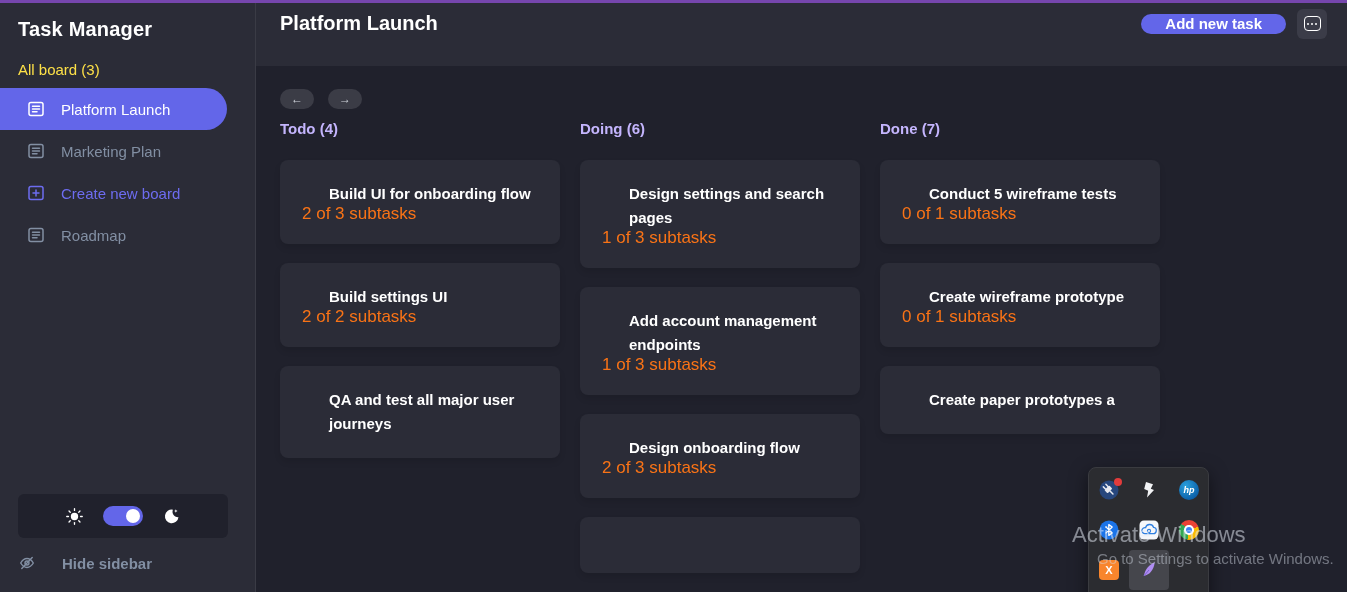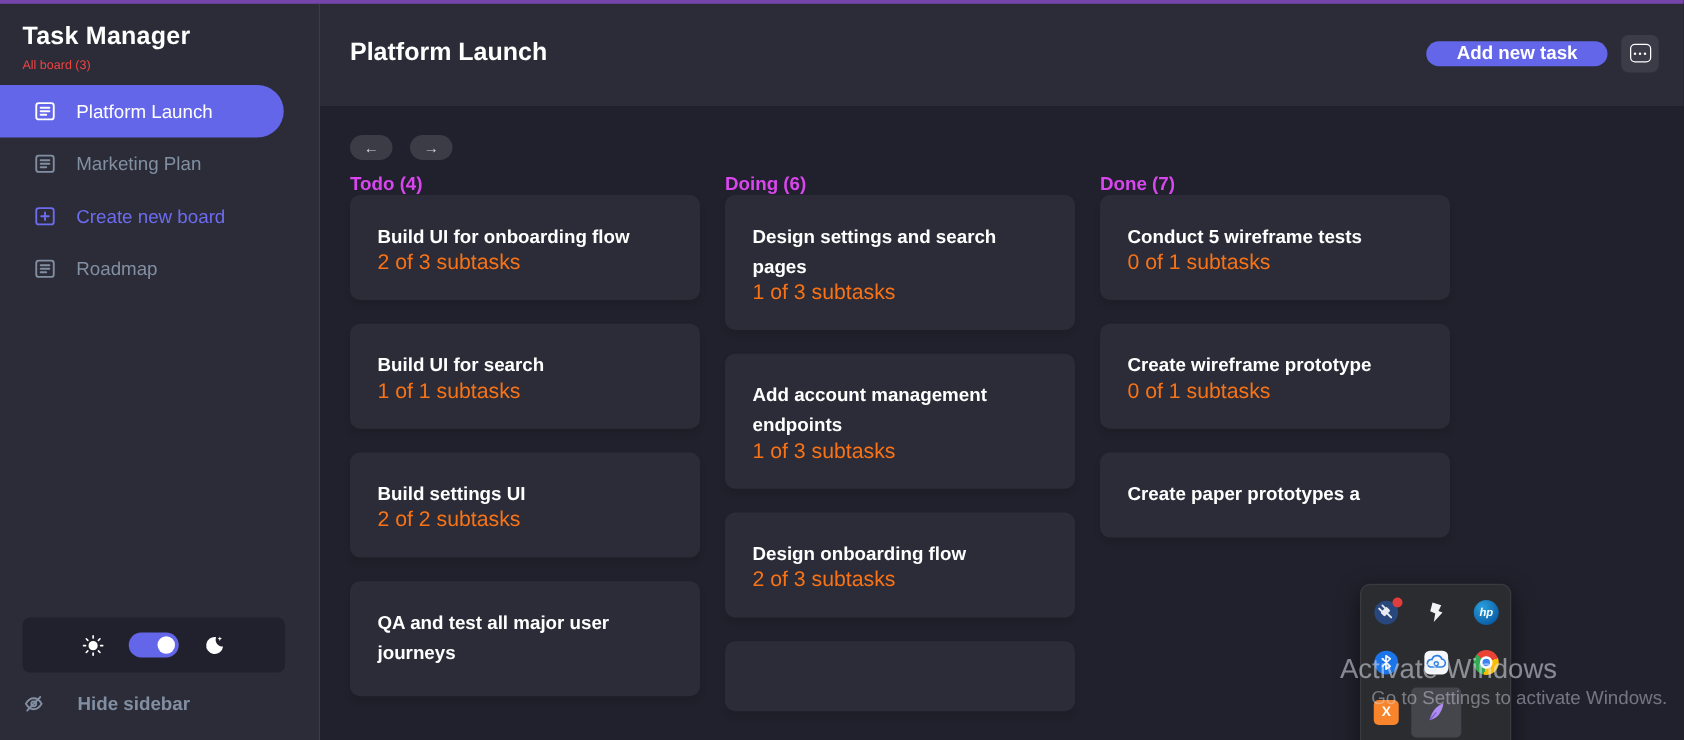--- a/index.html
+++ b/index.html
@@ -7,30 +7,30 @@
   body {
     font-family:"Liberation Sans", sans-serif;
     background:#20212c;
     color:#fff;
     position:relative;
   }
   
   .top-strip { position:absolute; top:0; left:0; width:100%; height:3px; background:#7646ad; z-index:20; }
 
   
-  .app { display:flex; width:100%; height:100%; }
+  .app { display:flex; width:100%; height:100%;align-items:flex-end; }
 
   
   .sidebar {
     width:256px; min-width:256px; height:100%;
     background:#2b2c37; border-right:1px solid #3a3b45;
     position:relative; padding-top:18px;
   }
   .sb-title { font-size:20px; font-weight:700; color:#fff; margin-left:18px; letter-spacing:.2px; }
-  .sb-count { font-size:10px; color:#ef4444; margin:6px 0 10px 18px; }
+  .sb-count { font-size:15px; color:#fde047; margin:20px 0 10px 18px; }
   .sb-item {
     height:42px; display:flex; align-items:center; gap:16px;
     padding-left:27px; width:227px; color:#828fa3; font-size:15px;
     border-radius:0 21px 21px 0; cursor:pointer;
   }
   .sb-item.active { background:#6366e9; color:#fff; }
   .sb-item.create { color:#6d6cf0; }
   .sb-item .bicon { width:18px; height:18px; flex:0 0 18px; display:inline-flex; }
   .theme-box {
     position:absolute; left:18px; bottom:54px; width:210px; height:44px;
@@ -81,27 +81,27 @@
   
   .board { flex:1; background:#20212c; padding:23px 0 0 24px; overflow:hidden; }
   .nav-arrows { display:flex; gap:14px; margin-bottom:11px; }
   .arrow-btn {
     width:34px; height:20px; border:none; border-radius:10px; background:#3b3c46;
     color:#cfd3da; font-size:12px; line-height:1; cursor:pointer;
     display:flex; align-items:center; justify-content:center; font-family:inherit;
   }
   .columns { display:flex; gap:20px; }
   .column { width:280px; min-width:280px; }
-  .col-title { font-size:15px; font-weight:700; color:#d946ef; }
+  .col-title { font-size:15px; font-weight:700; color:#c4b5fd; margin-bottom:23px; }
   .card {
     background:#2b2c37; border-radius:8px; padding:22px;
     margin-bottom:19px; cursor:pointer; min-height:56px;
     box-shadow:0 4px 6px rgba(0,0,0,.10);
   }
-  .card .c-title { font-size:15px; font-weight:700; color:#fff; line-height:24px; }
+  .card .c-title { font-size:15px; font-weight:700; color:#fff; line-height:24px;margin-left:27px; }
   .card .c-sub { font-size:17px; color:#f97316; line-height:16px; margin-top:0; }
   .card .c-sub:empty { display:none; }
 
   
   .tray-popup {
     position:absolute; left:1088px; top:467px; width:121px; height:140px;
     background:#2b2c30; border:1px solid #3a3b40; border-radius:8px;
     box-shadow:0 6px 18px rgba(0,0,0,.5); z-index:30;
     display:grid; grid-template-columns:repeat(3,40px); grid-auto-rows:40px;
     padding:2px 0 0 0;
@@ -255,24 +255,20 @@
 
       <div class="columns">
 
         <div class="column">
           <div class="col-title">Todo (4)</div>
           <div class="card">
             <div class="c-title">Build UI for onboarding flow</div>
             <div class="c-sub">2 of 3 subtasks</div>
           </div>
           <div class="card">
-            <div class="c-title">Build UI for search</div>
-            <div class="c-sub">1 of 1 subtasks</div>
-          </div>
-          <div class="card">
             <div class="c-title">Build settings UI</div>
             <div class="c-sub">2 of 2 subtasks</div>
           </div>
           <div class="card">
             <div class="c-title">QA and test all major user journeys</div>
 
           </div>
         </div>
 
         <div class="column">

